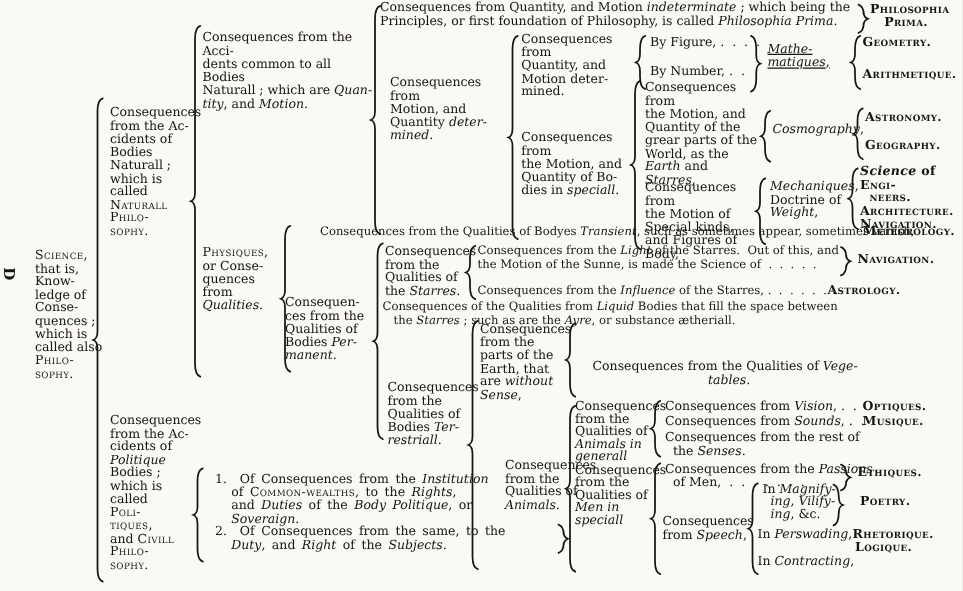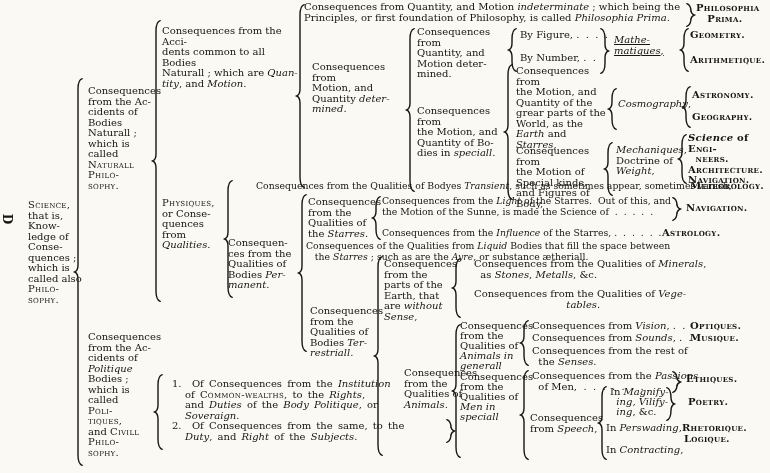--- a/index.html
+++ b/index.html
@@ -60,21 +60,20 @@
   <div class="t" style="left:228px;top:238px;width:74px;">Consequen-<br>ces from the<br>Qualities of<br>Bodies <it>Per-</it><br><it>manent</it>.</div>
   <div class="t" style="left:308px;top:197px;width:66px;">Consequences<br>from the<br>Qualities of<br>the <it>Starres</it>.</div>
   <div class="t nw s9" style="left:382px;top:196px;">Consequences from the <it>Light</it> of the Starres. &nbsp;Out of this, and<br>the Motion of the Sunne, is made the Science of &nbsp;.&nbsp;&nbsp;.&nbsp;&nbsp;.&nbsp;&nbsp;.&nbsp;&nbsp;.</div>
   <div class="t lab nw" style="left:686px;top:203px;"><sc>Navigation</sc>.</div>
   <div class="t nw s9" style="left:382px;top:228px;">Consequences from the <it>Influence</it> of the Starres, .&nbsp;&nbsp;.&nbsp;&nbsp;.&nbsp;&nbsp;.&nbsp;&nbsp;.&nbsp;&nbsp;.&nbsp;&nbsp;.</div>
   <div class="t lab nw" style="left:662px;top:228px;"><sc>Astrology</sc>.</div>
   <div class="t nw s9" style="left:306px;top:241px;">Consequences of the Qualities from <it>Liquid</it> Bodies that fill the space between<br>&nbsp;&nbsp;&nbsp;the <it>Starres</it> ; such as are the <it>Ayre</it>, or substance ætheriall.</div>
 
   <div class="t" style="left:310px;top:306px;width:66px;">Consequences<br>from the<br>Qualities of<br>Bodies <it>Ter-</it><br><it>restriall</it>.</div>
   <div class="t" style="left:384px;top:259px;width:72px;">Consequences<br>from the<br>parts of the<br>Earth, that<br>are <it>without</it><br><it>Sense</it>,</div>
-  <div class="t nw" style="left:474px;top:259px;">Consequences from the Qualities of <it>Minerals</it>,<br>&nbsp;&nbsp;as <it>Stones</it>, <it>Metalls</it>, &amp;c.</div>
   <div class="t nw" style="left:474px;top:289px;text-align:center;">Consequences from the Qualities of <it>Vege-</it><br>&nbsp;&nbsp;<it>tables</it>.</div>
 
   <div class="t" style="left:404px;top:368px;width:66px;">Consequences<br>from the<br>Qualities of<br><it>Animals</it>.</div>
   <div class="t lh10" style="left:460px;top:321px;width:62px;">Consequences<br>from the<br>Qualities of<br><it>Animals in</it><br><it>generall</it></div>
   <div class="t nw" style="left:532px;top:321px;">Consequences from <it>Vision</it>, .&nbsp;&nbsp;.</div>
   <div class="t lab nw" style="left:690px;top:321px;"><sc>Optiques</sc>.</div>
   <div class="t nw" style="left:532px;top:333px;">Consequences from <it>Sounds</it>, .&nbsp;&nbsp;.</div>
   <div class="t lab nw" style="left:690px;top:333px;"><sc>Musique</sc>.</div>
   <div class="t nw" style="left:532px;top:346px;">Consequences from the rest of<br>&nbsp;&nbsp;the <it>Senses</it>.</div>
 

